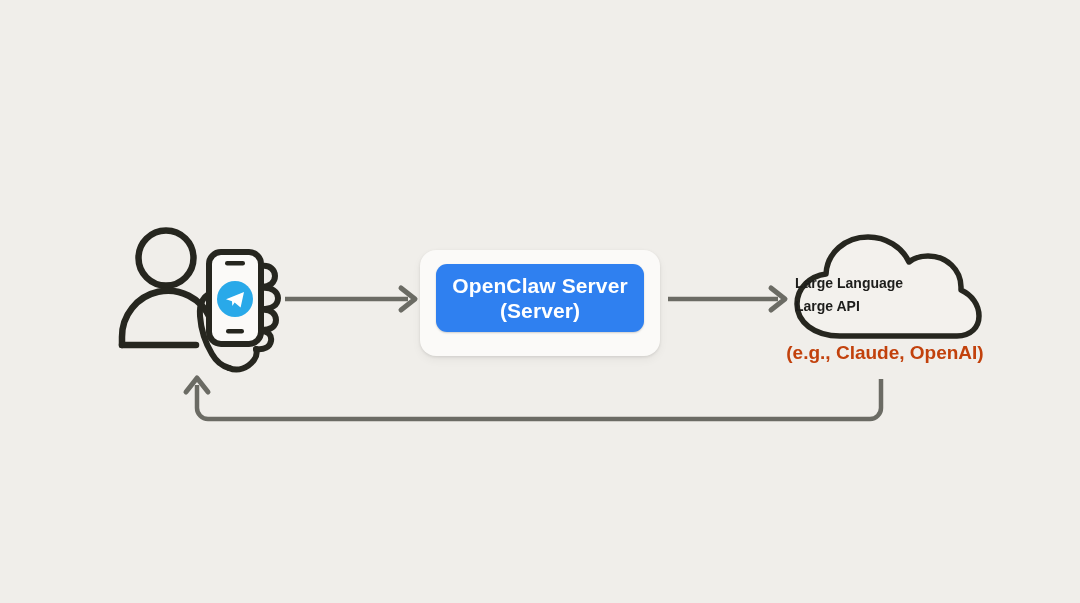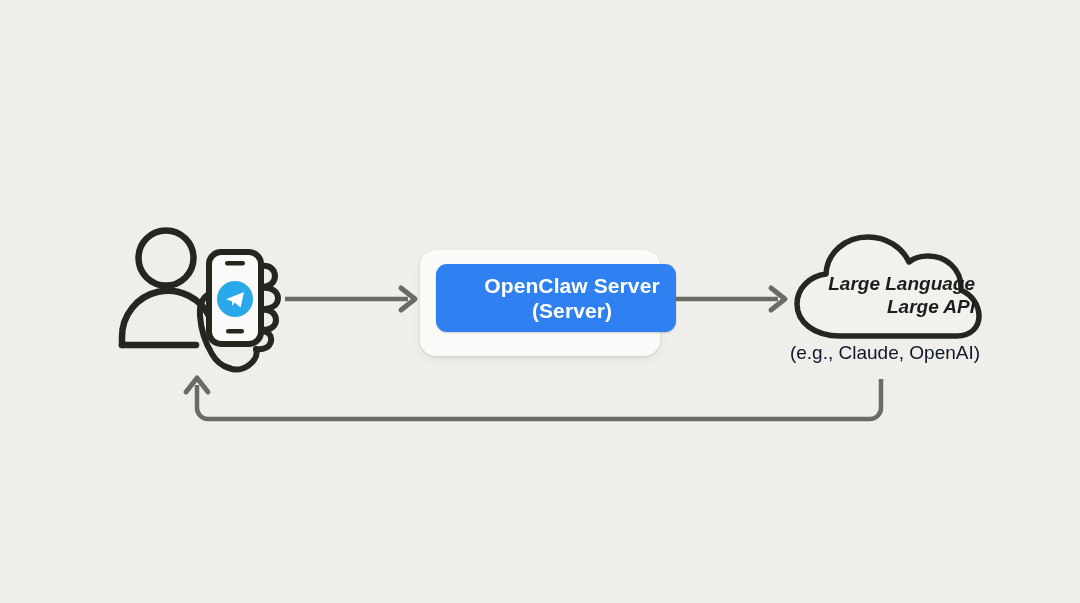--- a/index.html
+++ b/index.html
@@ -44,53 +44,51 @@
     top: 14px;
     width: 208px;
     height: 68px;
     background: #2f80f0;
     border-radius: 11px;
     display: flex;
     flex-direction: column;
     align-items: center;
     justify-content: center;
     box-shadow: 0 1px 2px rgba(0,0,0,0.18);
-    padding-left: 32px;
   }
   .server-line {
     color: #ffffff;
     font-size: 21px;
     font-weight: bold;
     line-height: 25px;
     letter-spacing: 0.1px;
     white-space: nowrap;
   }
 
   
   .cloud-label {
     position: absolute;
     left: 795px;
     top: 272px;
     width: 180px;
-    text-align: right;
+    text-align: left;
     color: #1d1d1b;
-    font-size: 19px;
+    font-size: 14px;
     font-weight: bold;
     line-height: 23px;
-    font-style: italic;
   }
   .cloud-caption {
     position: absolute;
     left: 760px;
     top: 341px;
     width: 250px;
     text-align: center;
-    color: #0f172a;
+    color: #c2410c;
     font-size: 19px;
-    font-weight: normal;
+    font-weight: bold;
     line-height: 24px;
     white-space: nowrap;
   }
 </style>
 </head>
 <body>
 
 <div id="stage">
 
   <svg id="diagram-svg" viewBox="0 0 1080 603">

